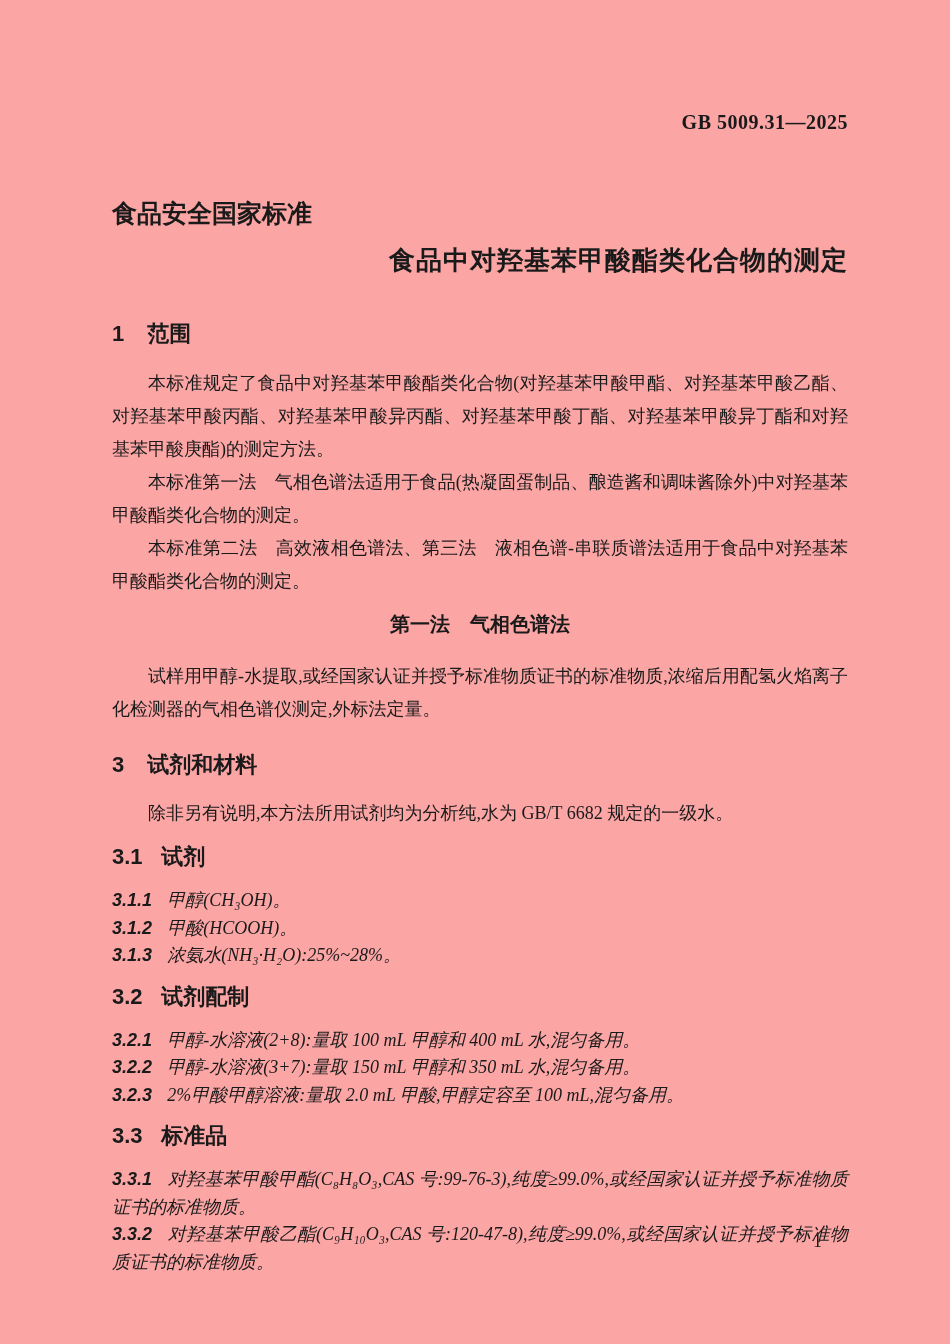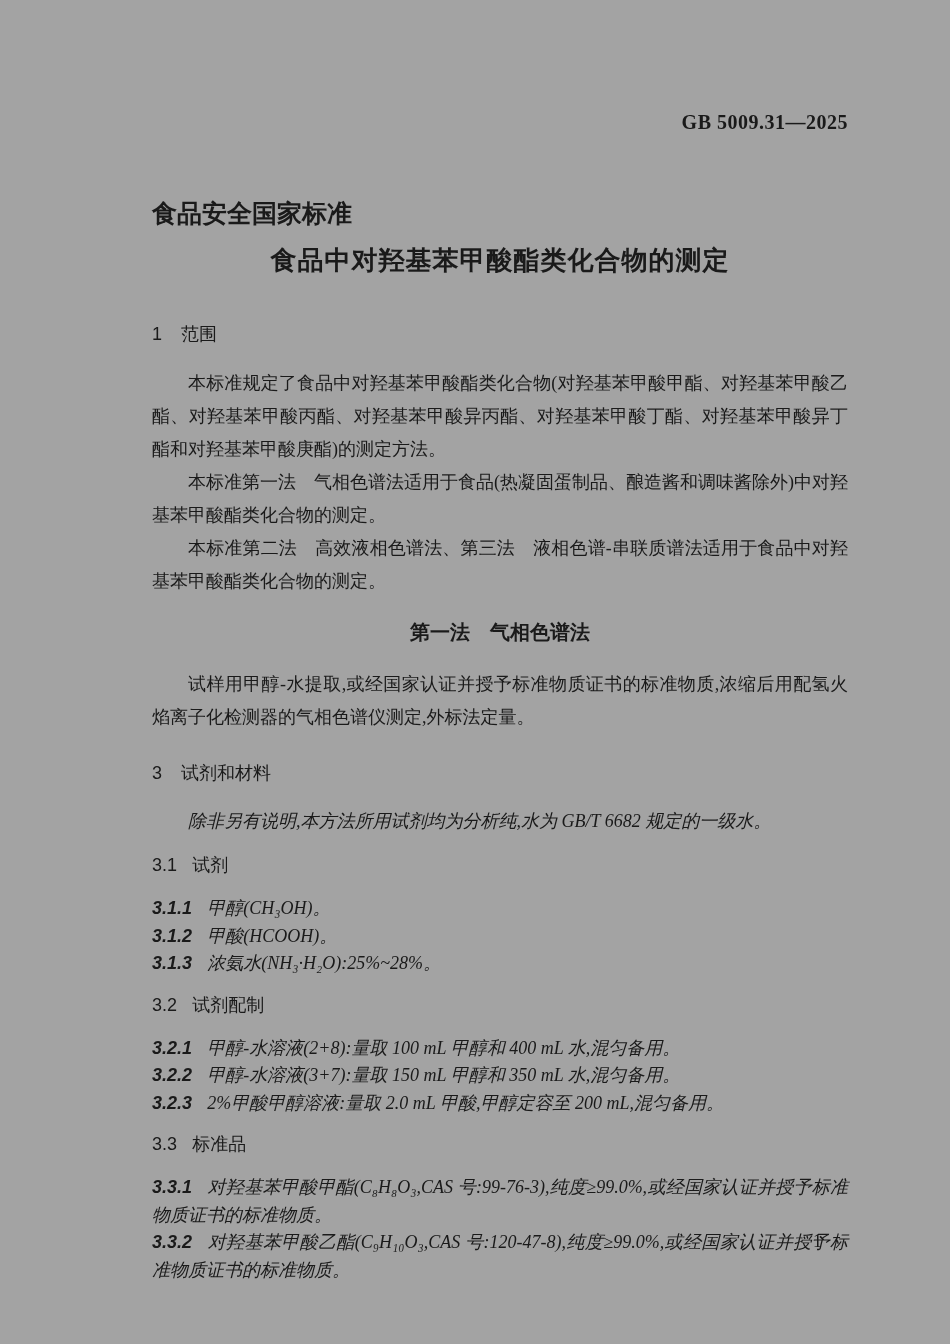--- a/index.html
+++ b/index.html
@@ -6,23 +6,22 @@
   html, body { background: #ffffff; }
   body {
     width: 950px; height: 1344px; margin: 0;
     font-family: "Liberation Serif", serif;
     color: #1a1a1a;
     -webkit-font-smoothing: antialiased;
   }
   .page {
     position: relative;
     width: 950px; height: 1344px;
-    background: #a3a3a3;
+    background: #fca5a5;
     overflow: hidden;
-    padding-left: 40px;
   }
   .content { padding: 110px 102px 0 112px; }
 
   .doc-number {
     text-align: right;
     font-family: "Liberation Serif", serif;
     font-weight: 700;
     font-size: 20px;
     line-height: 24px;
     letter-spacing: 0.5px;
@@ -31,55 +30,55 @@
   .title1 {
     margin-top: 64px;
     text-align: left;
     font-family: "Liberation Sans", sans-serif;
     font-weight: 700;
     font-size: 25px;
     line-height: 30px;
   }
   .title2 {
     margin-top: 16px;
-    text-align: center;
+    text-align: right;
     font-family: "Liberation Sans", sans-serif;
     font-weight: 700;
     font-size: 26px;
     line-height: 32px;
     letter-spacing: 1px;
   }
 
   .sec-heading {
     font-family: "Liberation Sans", sans-serif;
-    font-weight: 400;
-    font-size: 18px;
+    font-weight: 700;
+    font-size: 22px;
     line-height: 26px;
   }
   .sec-heading .num { display: inline-block; margin-right: 1.05em; }
   .sub-heading .num { margin-right: 0.85em; text-align: right; }
 
   .mt-sec1 { margin-top: 45px; }
   .mt-sec2 { margin-top: 33px; }
   .mt-sec3 { margin-top: 26px; }
   .mt-sub  { margin-top: 14px; }
 
   .para {
     font-family: "Liberation Serif", serif;
     font-size: 18px;
     line-height: 33px;
     text-align: justify;
     text-indent: 2em;
   }
   .mt-para  { margin-top: 20px; }
   .mt-para2 { margin-top: 22px; }
-  .mt-para3 { margin-top: 19px; font-style: italic; }
+  .mt-para3 { margin-top: 19px; }
 
   .method-heading {
-    margin-top: 20px;
+    margin-top: 12px;
     text-align: center;
     font-family: "Liberation Sans", sans-serif;
     font-weight: 700;
     font-size: 20px;
     line-height: 28px;
   }
 
   .items { margin-top: 17px; font-style: italic; }
   .item {
     font-family: "Liberation Serif", serif;
@@ -147,21 +146,21 @@
       <span class="num">3.2</span><span>试剂配制</span>
     </div>
     <div class="items">
       <p class="item">
         <span class="inum">3.2.1</span><span class="itext">甲醇-水溶液(2+8):量取 100 mL 甲醇和 400 mL 水,混匀备用。</span>
       </p>
       <p class="item">
         <span class="inum">3.2.2</span><span class="itext">甲醇-水溶液(3+7):量取 150 mL 甲醇和 350 mL 水,混匀备用。</span>
       </p>
       <p class="item">
-        <span class="inum">3.2.3</span><span class="itext">2%甲酸甲醇溶液:量取 2.0 mL 甲酸,甲醇定容至 200 mL,混匀备用。</span>
+        <span class="inum">3.2.3</span><span class="itext">2%甲酸甲醇溶液:量取 2.0 mL 甲酸,甲醇定容至 100 mL,混匀备用。</span>
       </p>
     </div>
 
     <div class="sec-heading sub-heading mt-sub">
       <span class="num">3.3</span><span>标准品</span>
     </div>
     <div class="items">
       <p class="item">
         <span class="inum">3.3.1</span><span class="itext">对羟基苯甲酸甲酯(C₈H₈O₃,CAS 号:99-76-3),纯度≥99.0%,或经国家认证并授予标准物质证书的标准物质。</span>
       </p>

